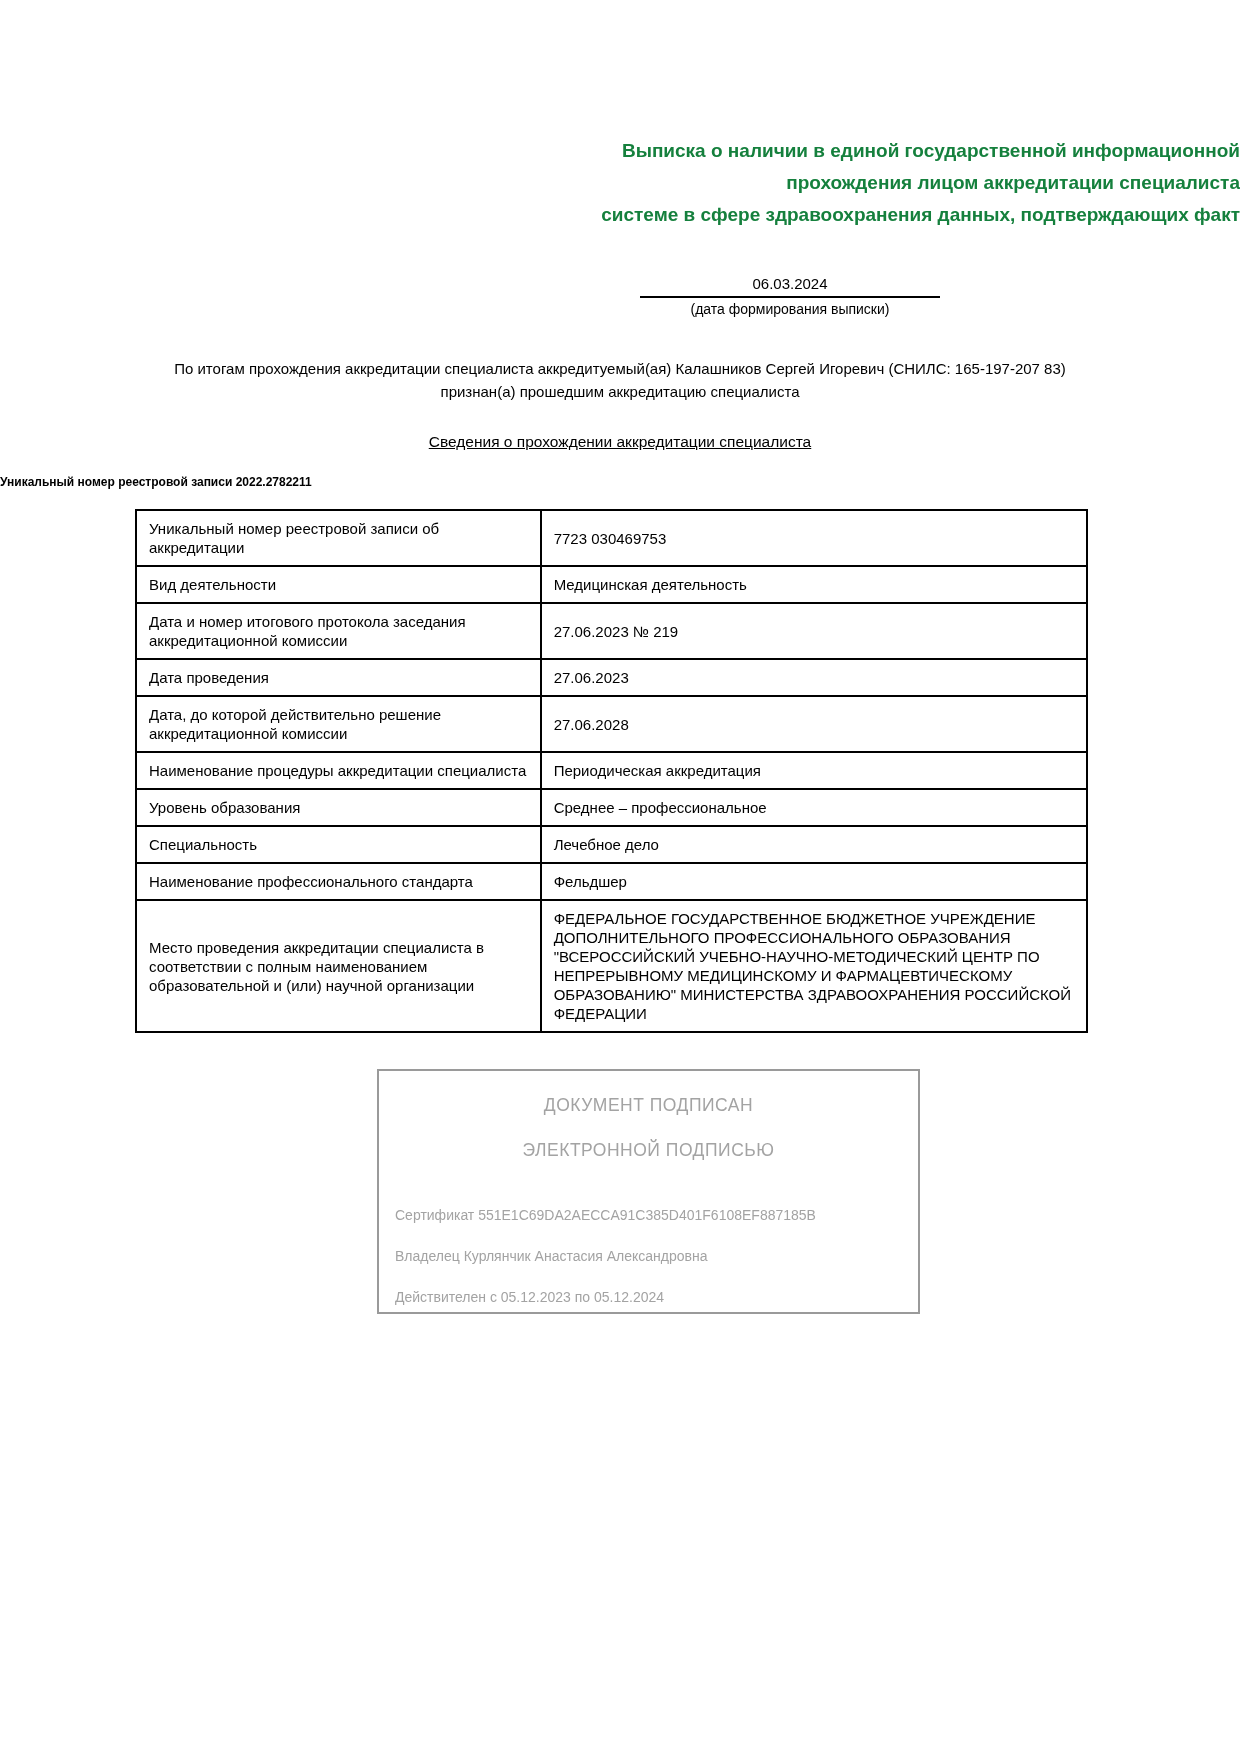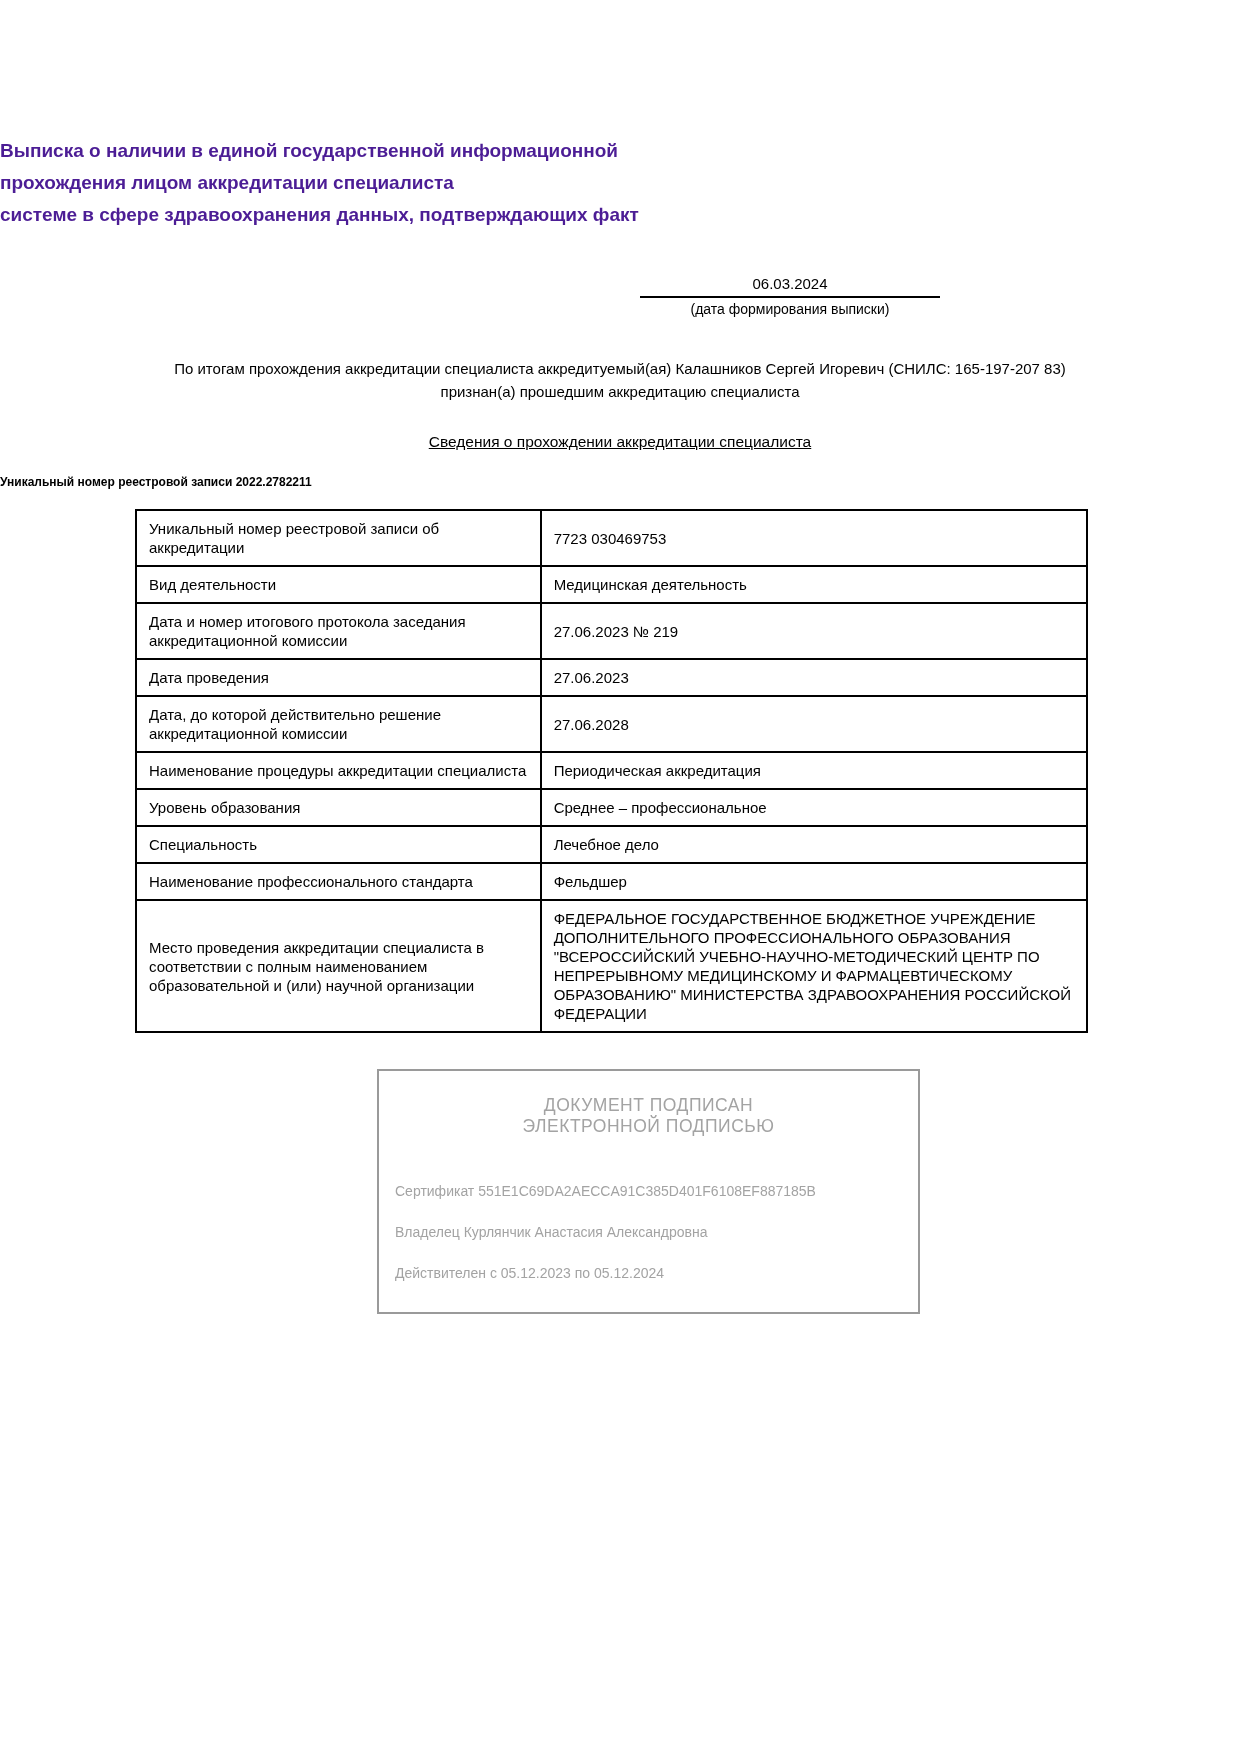--- a/index.html
+++ b/index.html
@@ -9,25 +9,25 @@
     height: 1755px;
     font-family: "Liberation Sans", "DejaVu Sans", sans-serif;
     color: #000000;
     position: relative;
     overflow: hidden;
   }
   .page { width: 1240px; height: 1755px; position: relative; }
 
   .doc-title {
     padding-top: 135px;
-    text-align: left;
+    text-align: right;
     font-weight: bold;
     font-size: 19px;
     line-height: 32px;
-    color: #4c1d95;
+    color: #15803d;
   }
 
   .date-block {
     width: 300px;
     margin: 44px 0 0 640px;
     text-align: center;
     font-size: 15px;
   }
   .date-value {
     display: block;
@@ -85,20 +85,21 @@
     border: 2px solid #9a9a9a;
     color: #a3a3a3;
   }
   .sig-line1 {
     margin-top: 24px;
     text-align: center;
     font-size: 17.5px;
     letter-spacing: 0.5px;
   }
   .sig-line2 {
+    margin-top: 24px;
     text-align: center;
     font-size: 17.5px;
     letter-spacing: 0.5px;
   }
   .sig-details {
     margin-top: 46px;
     padding: 0 16px;
     font-size: 14px;
   }
   .sig-details > div { margin-bottom: 25px; }

